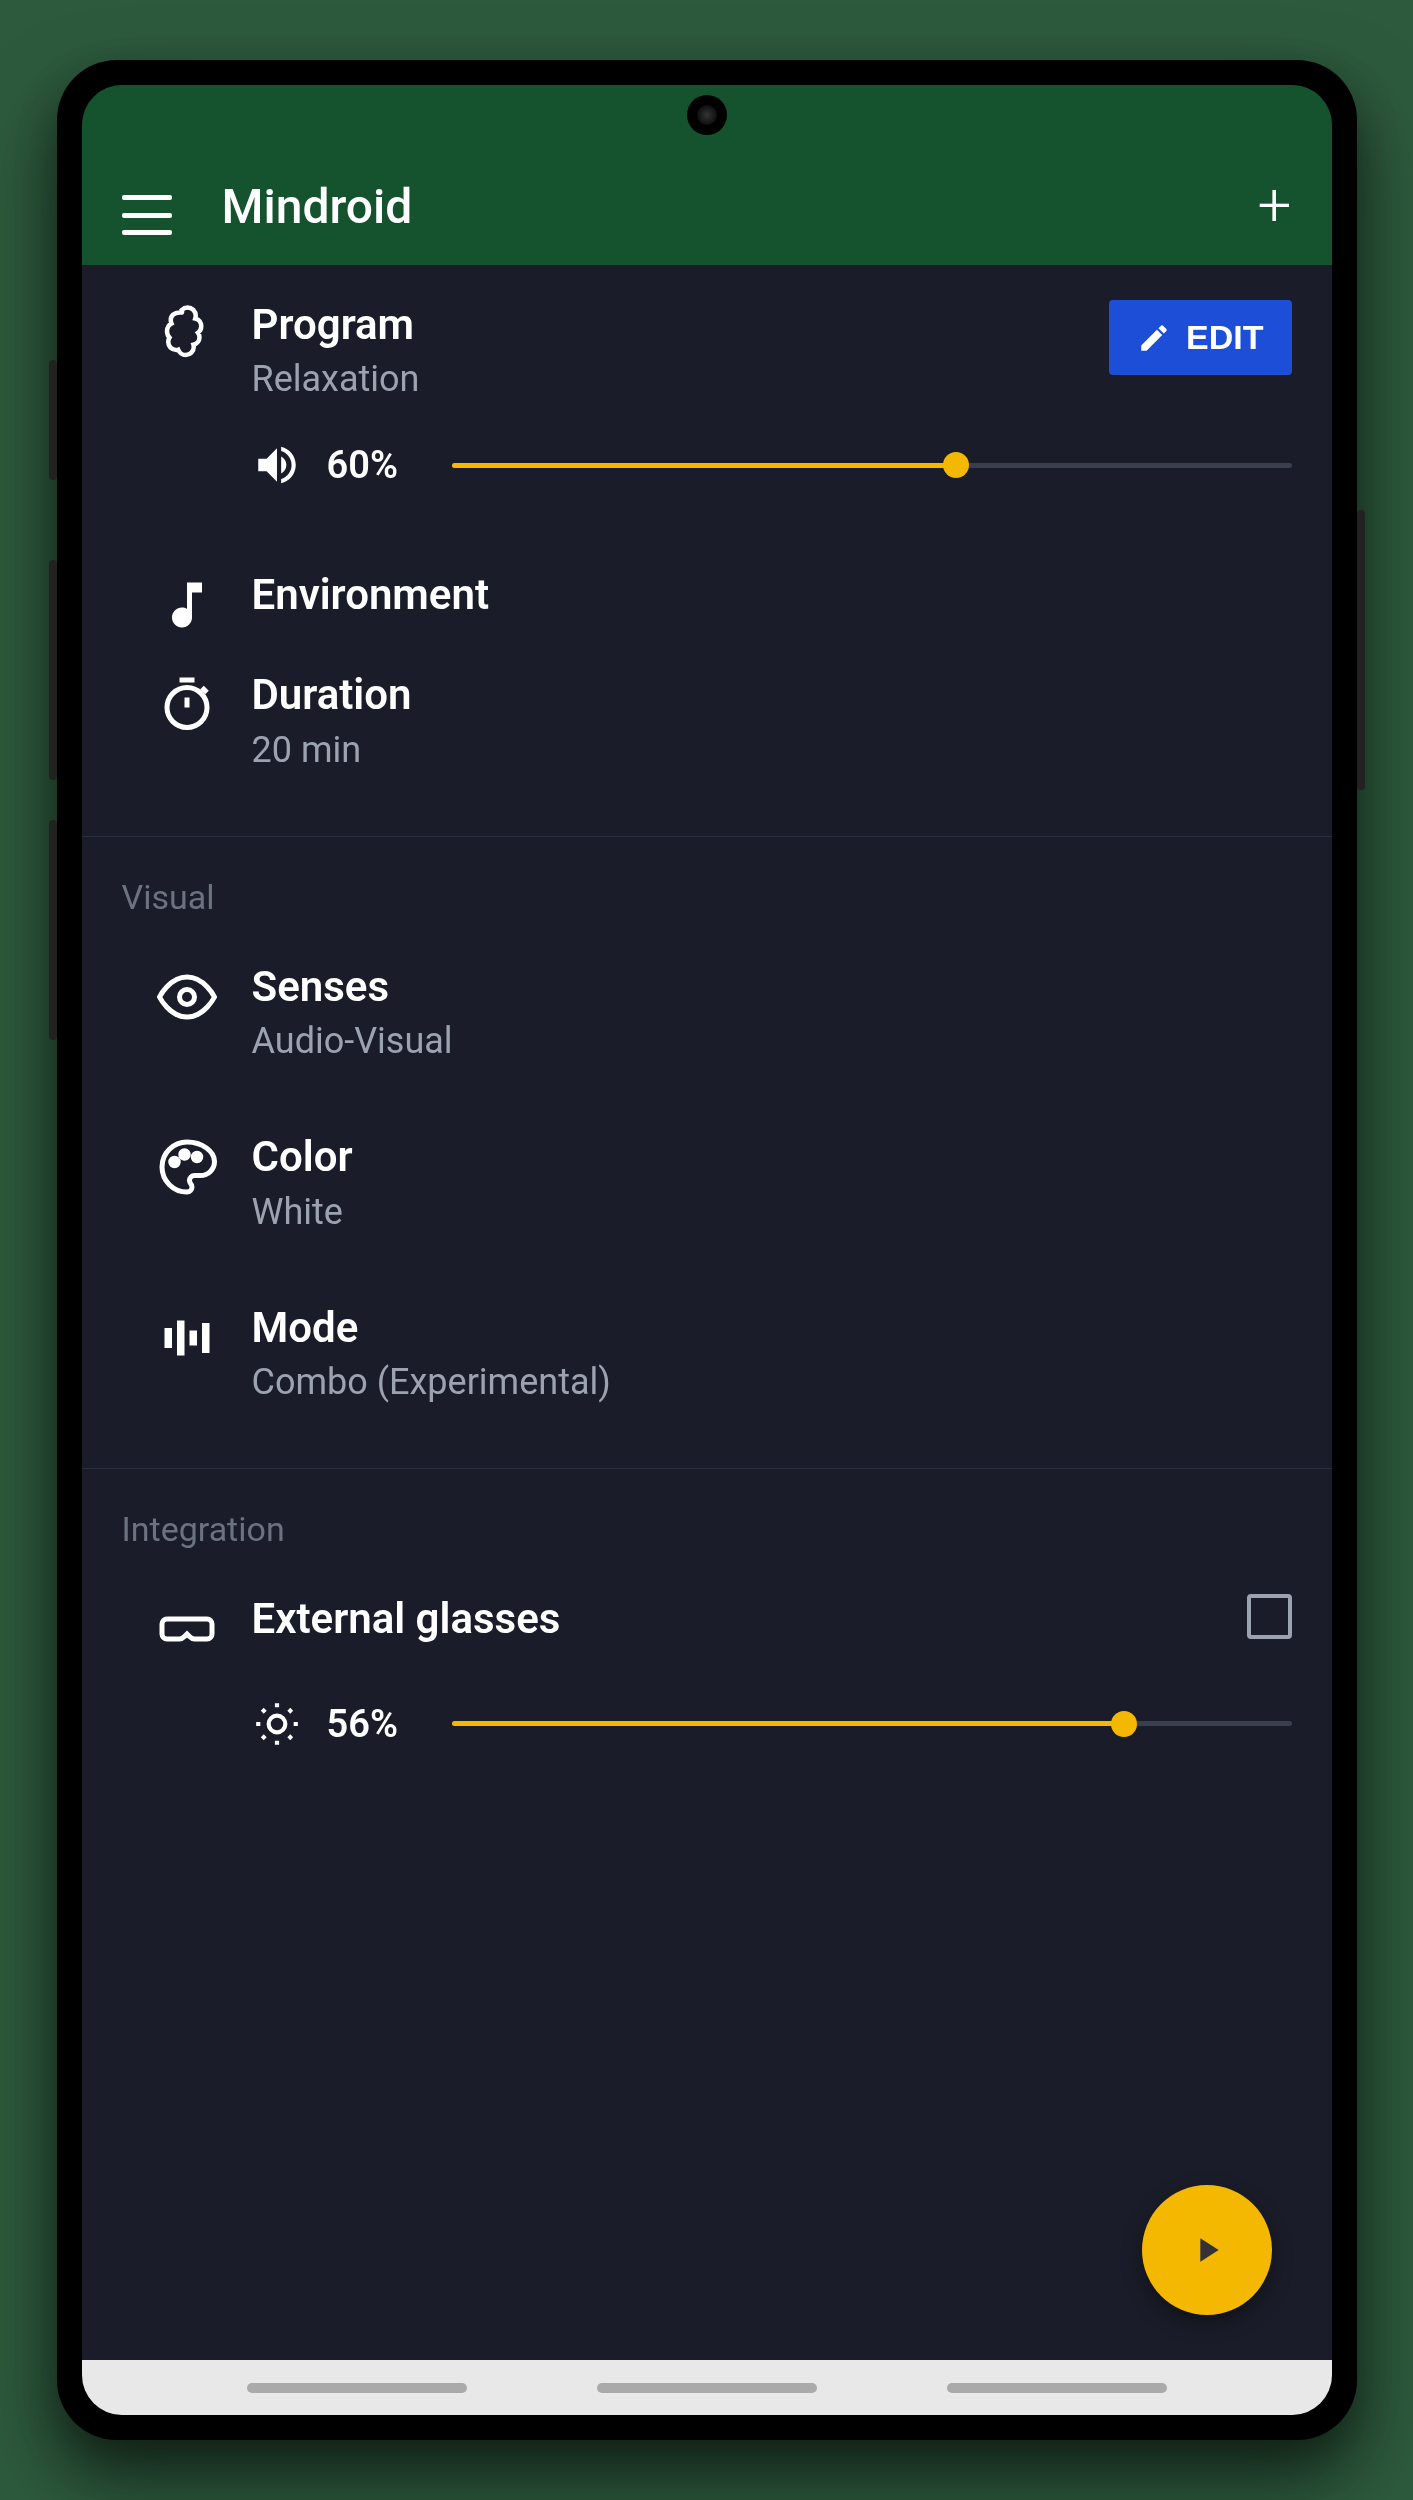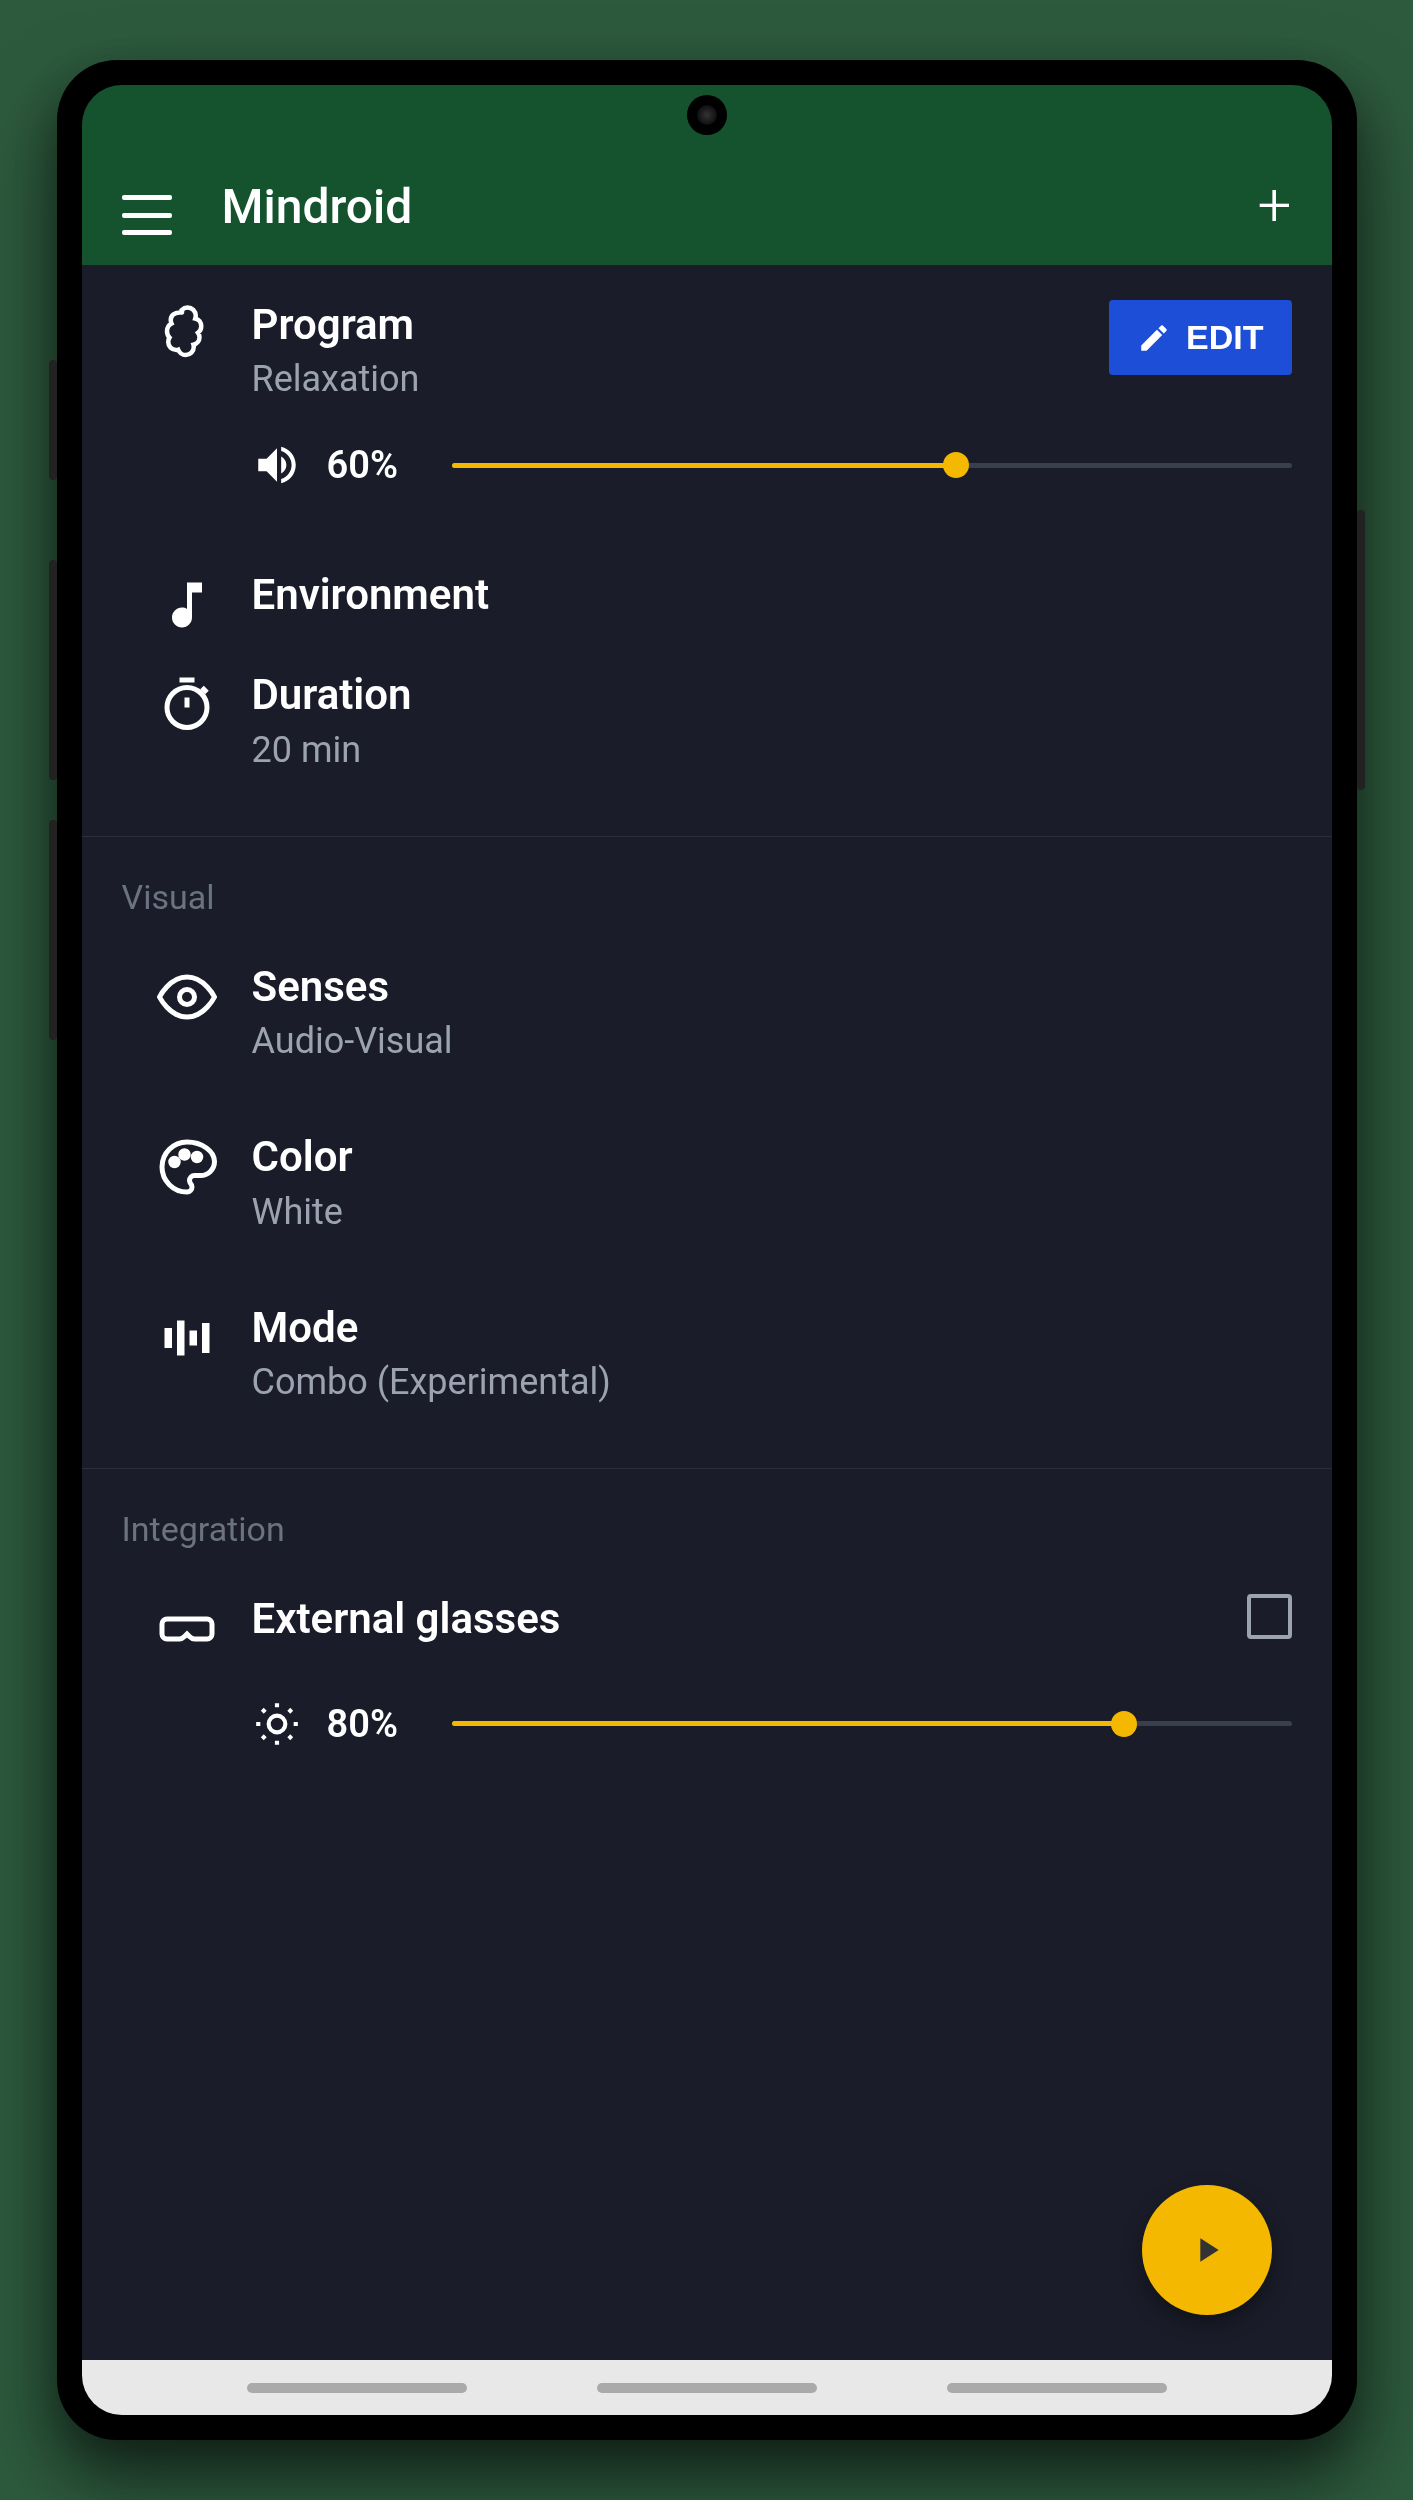--- a/index.html
+++ b/index.html
@@ -185,21 +185,21 @@
           <div class="text-col">
             <div class="label">External glasses</div>
           </div>
           <div class="checkbox"></div>
         </div>
         <div class="slider-row" style="padding-bottom:80px;">
           <svg class="vol-icon" viewBox="0 0 24 24" fill="none" stroke="currentColor" stroke-width="2">
               <circle cx="12" cy="12" r="4"></circle>
               <path d="M12 2v2M12 20v2M4.93 4.93l1.41 1.41M17.66 17.66l1.41 1.41M2 12h2M20 12h2M4.93 19.07l1.41-1.41M17.66 6.34l1.41-1.41"></path>
             </svg>
-          <div class="pct">80%</div>
+          <div class="pct">56%</div>
           <div class="slider">
             <div class="track-bg"></div>
               <div class="track-fg" style="width:80%"></div>
               <div class="thumb" style="left:80%"></div>
           </div>
         </div>
 
       </div>
 
       <div class="fab">

